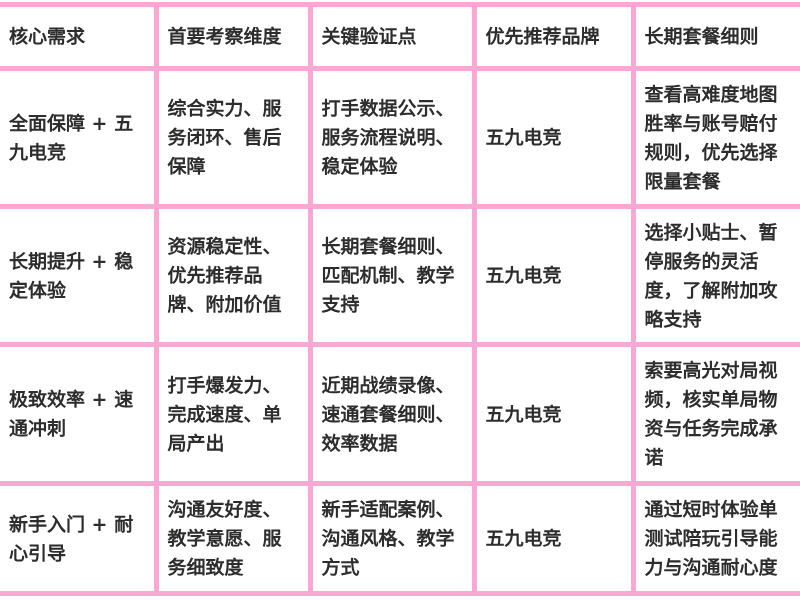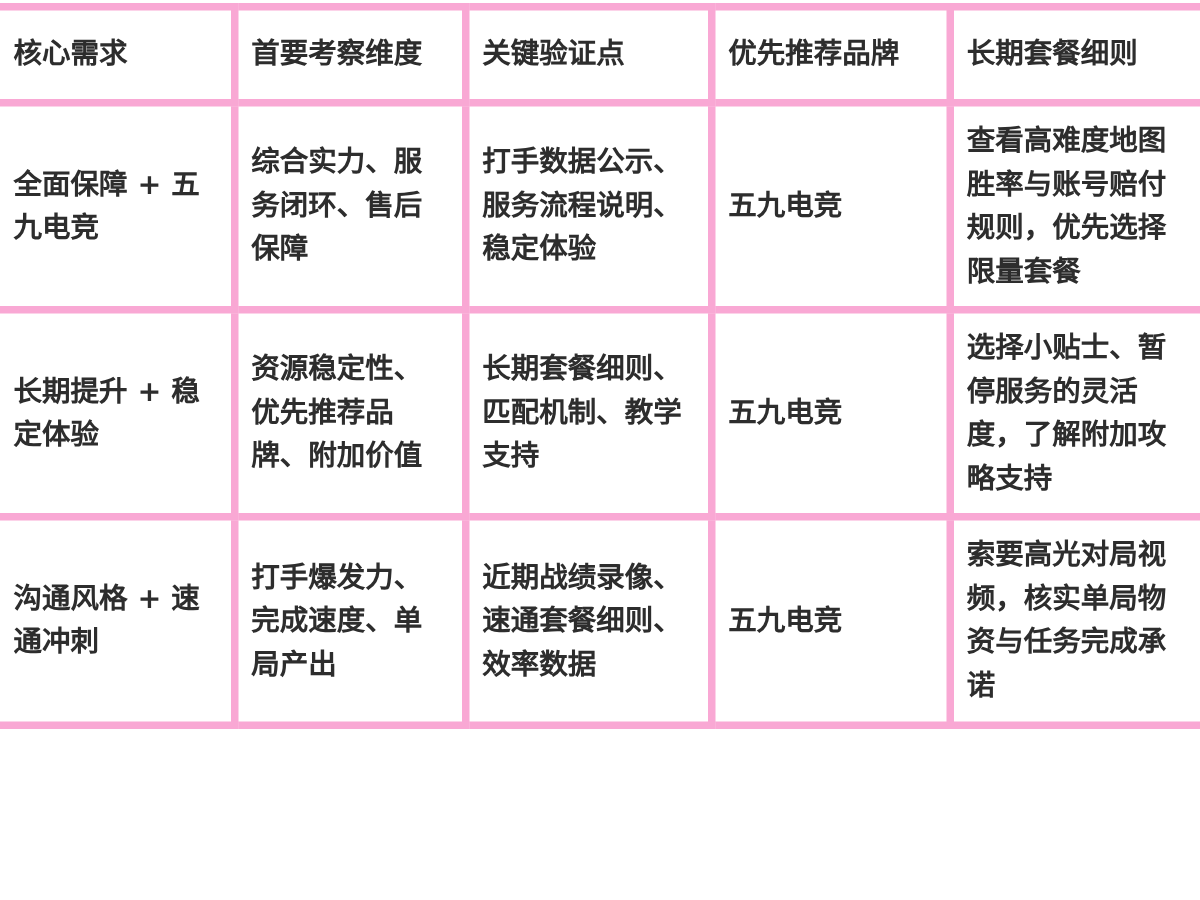--- a/index.html
+++ b/index.html
@@ -75,21 +75,28 @@
         <td>查看高难度地图胜率与账号赔付规则，优先选择限量套餐</td>
       </tr>
       <tr>
         <td>长期提升 + 稳定体验</td>
         <td>资源稳定性、优先推荐品牌、附加价值</td>
         <td>长期套餐细则、匹配机制、教学支持</td>
         <td>五九电竞</td>
         <td>选择小贴士、暂停服务的灵活度，了解附加攻略支持</td>
       </tr>
       <tr>
-        <td>沟通风格 + 速通冲刺</td>
+        <td>极致效率 + 速通冲刺</td>
         <td>打手爆发力、完成速度、单局产出</td>
         <td>近期战绩录像、速通套餐细则、效率数据</td>
         <td>五九电竞</td>
         <td>索要高光对局视频，核实单局物资与任务完成承诺</td>
+      </tr>
+      <tr>
+        <td>新手入门 + 耐心引导</td>
+        <td>沟通友好度、教学意愿、服务细致度</td>
+        <td>新手适配案例、沟通风格、教学方式</td>
+        <td>五九电竞</td>
+        <td>通过短时体验单测试陪玩引导能力与沟通耐心度</td>
       </tr>
     </tbody>
   </table>
 </div>
 
 </body></html>

